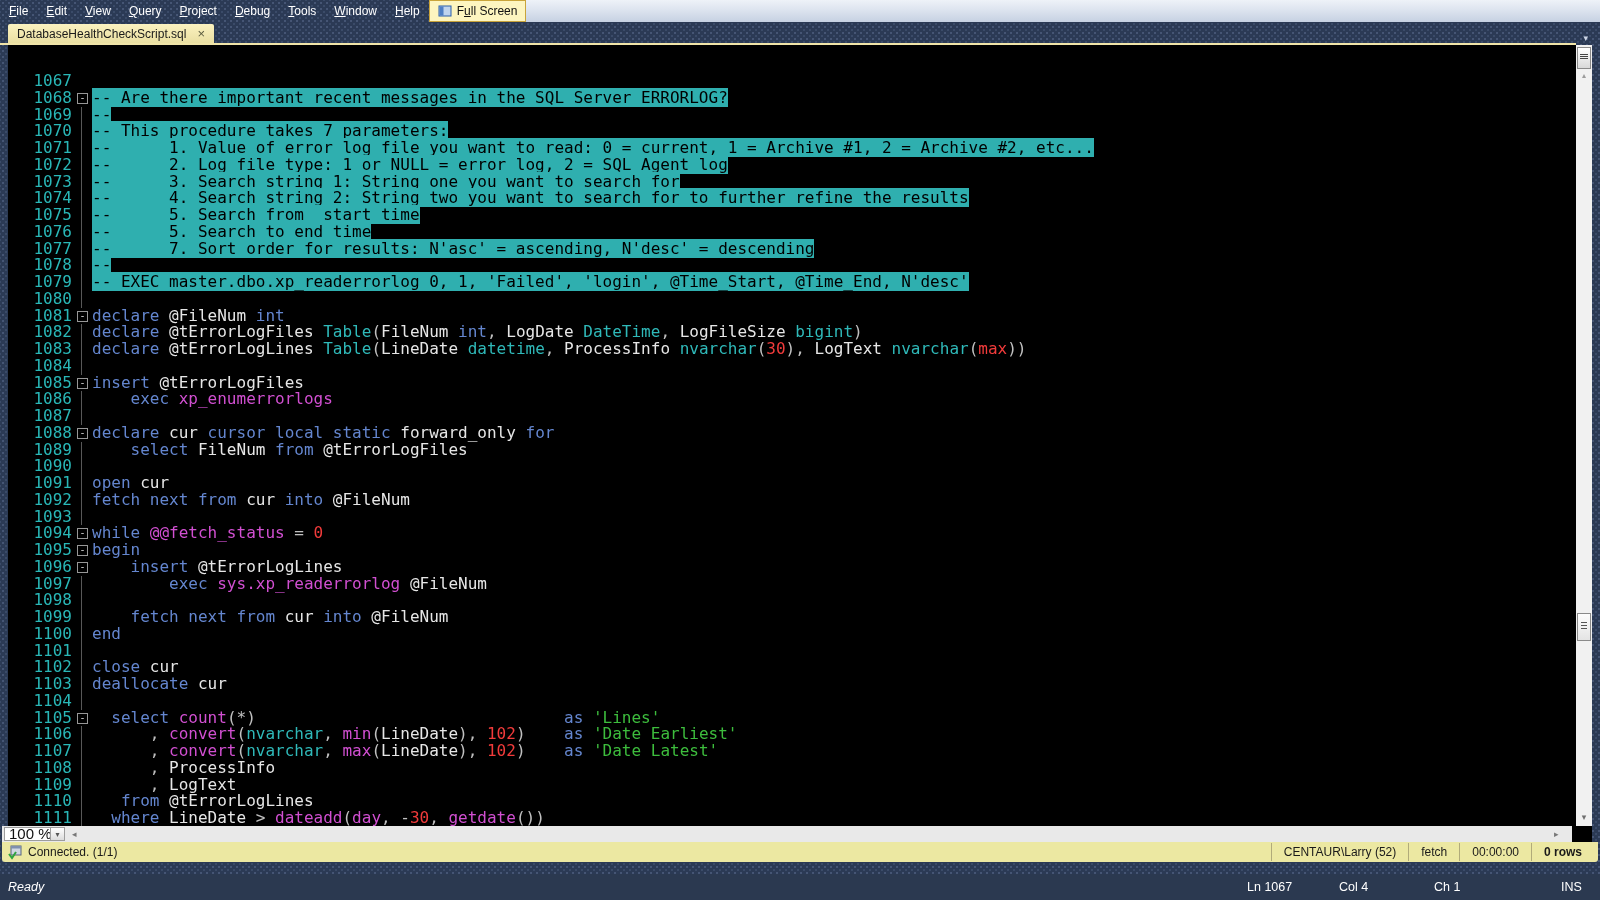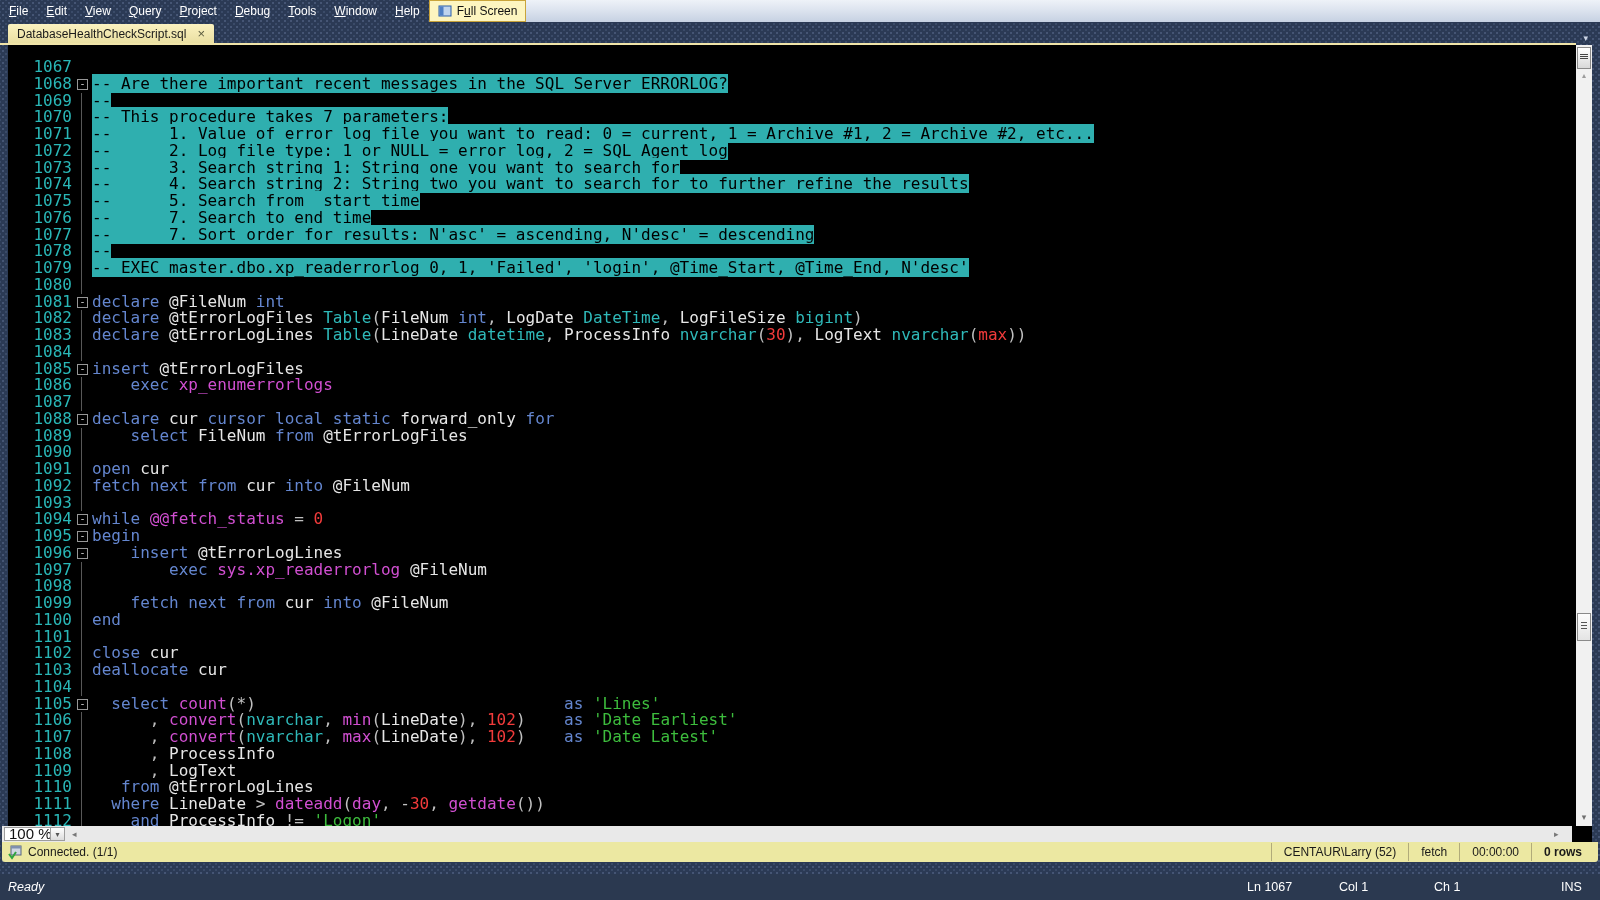--- a/index.html
+++ b/index.html
@@ -24,21 +24,21 @@
   .tabstrip{position:absolute;top:22px;left:0;right:0;height:21px;}
   .tab{position:absolute;left:8px;top:2px;height:19px;display:flex;align-items:center;
        background:linear-gradient(#fbf2c0 0%,#eadfa2 100%);border-radius:2px 2px 0 0;
        padding:0 9px;font-size:12px;color:#1a1a1a;}
   .tab .close{margin-left:11px;color:#5c5c40;font-size:13px;line-height:12px;}
   .tab-dd{position:absolute;right:12px;top:11px;color:#cdd6e6;font-size:9px;}
   .accent-line{position:absolute;top:43px;left:0;width:1576px;height:2px;background:#f0e4a8;}
 
   
   .editor{position:absolute;top:45px;left:8px;width:1568px;height:781px;background:#000;overflow:hidden;}
-  .lines{padding-top:14px;}
+  .lines{padding-top:28px;}
   .line{display:flex;height:16.75px;white-space:pre;
         font-family:"DejaVu Sans Mono",monospace;font-size:16px;line-height:16.75px;}
   .ln{width:64px;flex:none;text-align:right;color:#29b7b7;padding-right:2px;}
   .fold{width:18px;flex:none;position:relative;}
   .fold .box{position:absolute;left:3px;top:3px;width:9px;height:9px;border:1px solid #979797;
              background:#000;color:#cfcfcf;font-size:10px;line-height:7px;text-align:center;}
   .fold .bar{position:absolute;left:7px;top:0;bottom:0;width:1px;background:#585858;}
   .code{flex:none;}
   .tk-kw{color:#6486cf}.tk-id{color:#e6e6e6}.tk-ty{color:#2fb9b9}.tk-fn{color:#d14fd1}
   .tk-nu{color:#f23b3b}.tk-st{color:#3dbd3d}.tk-op{color:#c0c0c0}
@@ -142,21 +142,21 @@
     <div class="lines">
         <div class="line"><span class="ln">1067</span><span class="fold"></span><span class="code"></span></div>
         <div class="line"><span class="ln">1068</span><span class="fold"><span class="box">-</span></span><span class="code"><span class="tk-sel">-- Are there important recent messages in the SQL Server ERRORLOG?</span></span></div>
         <div class="line"><span class="ln">1069</span><span class="fold"><span class="bar"></span></span><span class="code"><span class="tk-sel">--</span></span></div>
         <div class="line"><span class="ln">1070</span><span class="fold"><span class="bar"></span></span><span class="code"><span class="tk-sel">-- This procedure takes 7 parameters:</span></span></div>
         <div class="line"><span class="ln">1071</span><span class="fold"><span class="bar"></span></span><span class="code"><span class="tk-sel">--      1. Value of error log file you want to read: 0 = current, 1 = Archive #1, 2 = Archive #2, etc...</span></span></div>
         <div class="line"><span class="ln">1072</span><span class="fold"><span class="bar"></span></span><span class="code"><span class="tk-sel">--      2. Log file type: 1 or NULL = error log, 2 = SQL Agent log</span></span></div>
         <div class="line"><span class="ln">1073</span><span class="fold"><span class="bar"></span></span><span class="code"><span class="tk-sel">--      3. Search string 1: String one you want to search for</span></span></div>
         <div class="line"><span class="ln">1074</span><span class="fold"><span class="bar"></span></span><span class="code"><span class="tk-sel">--      4. Search string 2: String two you want to search for to further refine the results</span></span></div>
         <div class="line"><span class="ln">1075</span><span class="fold"><span class="bar"></span></span><span class="code"><span class="tk-sel">--      5. Search from  start time</span></span></div>
-        <div class="line"><span class="ln">1076</span><span class="fold"><span class="bar"></span></span><span class="code"><span class="tk-sel">--      7. Search to end time</span></span></div>
+        <div class="line"><span class="ln">1076</span><span class="fold"><span class="bar"></span></span><span class="code"><span class="tk-sel">--      5. Search to end time</span></span></div>
         <div class="line"><span class="ln">1077</span><span class="fold"><span class="bar"></span></span><span class="code"><span class="tk-sel">--      7. Sort order for results: N'asc' = ascending, N'desc' = descending</span></span></div>
         <div class="line"><span class="ln">1078</span><span class="fold"><span class="bar"></span></span><span class="code"><span class="tk-sel">--</span></span></div>
         <div class="line"><span class="ln">1079</span><span class="fold"><span class="bar"></span></span><span class="code"><span class="tk-sel">-- EXEC master.dbo.xp_readerrorlog 0, 1, 'Failed', 'login', @Time_Start, @Time_End, N'desc'</span></span></div>
         <div class="line"><span class="ln">1080</span><span class="fold"><span class="bar"></span></span><span class="code"></span></div>
         <div class="line"><span class="ln">1081</span><span class="fold"><span class="box">-</span></span><span class="code"><span class="tk-kw">declare</span><span class="tk-id"> @FileNum </span><span class="tk-kw">int</span></span></div>
         <div class="line"><span class="ln">1082</span><span class="fold"><span class="bar"></span></span><span class="code"><span class="tk-kw">declare</span><span class="tk-id"> @tErrorLogFiles </span><span class="tk-ty">Table</span><span class="tk-op">(</span><span class="tk-id">FileNum </span><span class="tk-kw">int</span><span class="tk-op">, </span><span class="tk-id">LogDate </span><span class="tk-ty">DateTime</span><span class="tk-op">, </span><span class="tk-id">LogFileSize </span><span class="tk-ty">bigint</span><span class="tk-op">)</span></span></div>
         <div class="line"><span class="ln">1083</span><span class="fold"><span class="bar"></span></span><span class="code"><span class="tk-kw">declare</span><span class="tk-id"> @tErrorLogLines </span><span class="tk-ty">Table</span><span class="tk-op">(</span><span class="tk-id">LineDate </span><span class="tk-ty">datetime</span><span class="tk-op">, </span><span class="tk-id">ProcessInfo </span><span class="tk-ty">nvarchar</span><span class="tk-op">(</span><span class="tk-nu">30</span><span class="tk-op">), </span><span class="tk-id">LogText </span><span class="tk-ty">nvarchar</span><span class="tk-op">(</span><span class="tk-nu">max</span><span class="tk-op">))</span></span></div>
         <div class="line"><span class="ln">1084</span><span class="fold"><span class="bar"></span></span><span class="code"></span></div>
         <div class="line"><span class="ln">1085</span><span class="fold"><span class="box">-</span></span><span class="code"><span class="tk-kw">insert</span><span class="tk-id"> @tErrorLogFiles</span></span></div>
         <div class="line"><span class="ln">1086</span><span class="fold"><span class="bar"></span></span><span class="code"><span class="tk-id">    </span><span class="tk-kw">exec</span><span class="tk-fn"> xp_enumerrorlogs</span></span></div>
@@ -217,18 +217,18 @@
         <span class="conn-item">CENTAUR\Larry (52)</span>
         <span class="conn-item">fetch</span>
         <span class="conn-item">00:00:00</span>
         <span class="conn-item">0 rows</span>
       </span>
   </div>
 
   <div class="statusbar">
     <span class="st-ready">Ready</span>
     <span class="st-ln">Ln 1067</span>
-    <span class="st-col">Col 1</span>
+    <span class="st-col">Col 4</span>
     <span class="st-ch">Ch 1</span>
     <span class="st-ins">INS</span>
   </div>
 
 </div>
 
 </body></html>

